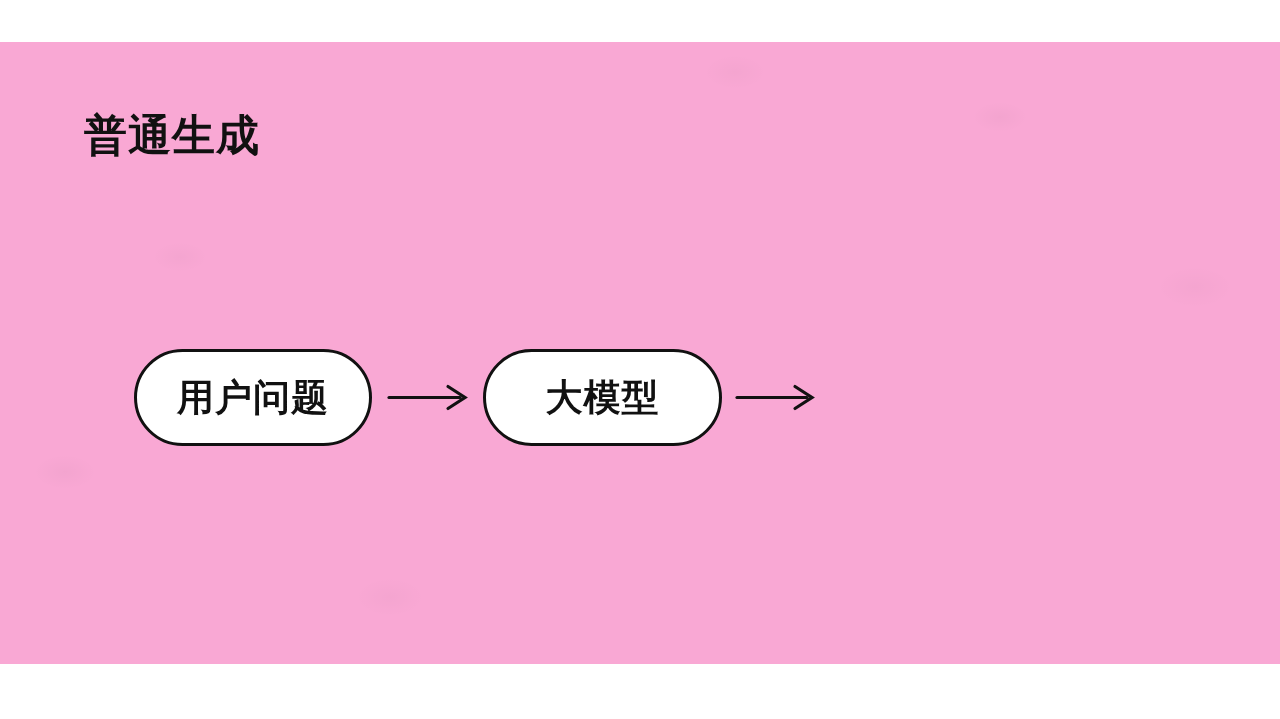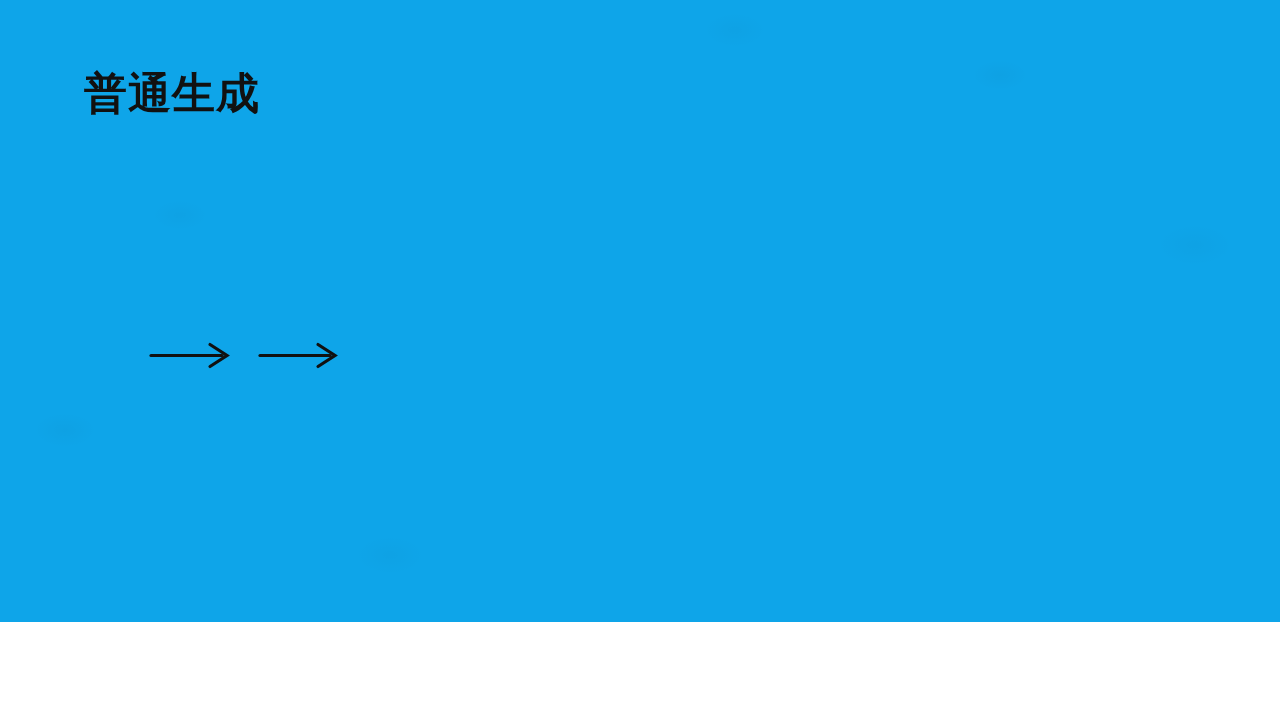--- a/index.html
+++ b/index.html
@@ -9,21 +9,22 @@
     height: 719px;
     background: #ffffff;
     overflow: hidden;
     font-family: "Liberation Sans", "DejaVu Sans", sans-serif;
   }
 
   .slide {
     position: relative;
     width: 1280px;
     height: 622px;
-    background: #0ea5e9;
+    background: #f9a8d4;
+    margin-top: 42px;
   }
 
   
   .texture {
     position: absolute;
     inset: 0;
     pointer-events: none;
     background:
       radial-gradient(40px 22px at 1000px 75px,  rgba(0,0,0,0.022), transparent 70%),
       radial-gradient(55px 30px at 1195px 245px, rgba(0,0,0,0.020), transparent 70%),
@@ -80,26 +81,32 @@
 <body>
 
 <div class="slide">
 
   <div class="texture"></div>
 
   <h1 class="page-title">普通生成</h1>
 
   <div class="flow">
 
+    <div class="node n1">
+      <span>用户问题</span>
+    </div>
 
     <svg class="arrow" width="111" height="97" viewBox="0 0 111 97" aria-hidden="true">
       <line x1="17" y1="48.5" x2="88" y2="48.5" stroke="#111111" stroke-width="3.2" stroke-linecap="round"></line>
       <polyline points="76,37.5 93,48.5 76,59.5" fill="none" stroke="#111111" stroke-width="3.2" stroke-linecap="round" stroke-linejoin="miter"></polyline>
     </svg>
 
+    <div class="node n2">
+      <span>大模型</span>
+    </div>
 
     <svg class="arrow" width="106" height="97" viewBox="0 0 106 97" aria-hidden="true">
       <line x1="15" y1="48.5" x2="85" y2="48.5" stroke="#111111" stroke-width="3.2" stroke-linecap="round"></line>
       <polyline points="73,37.5 90,48.5 73,59.5" fill="none" stroke="#111111" stroke-width="3.2" stroke-linecap="round" stroke-linejoin="miter"></polyline>
     </svg>
 
 
   </div>
 </div>
 

